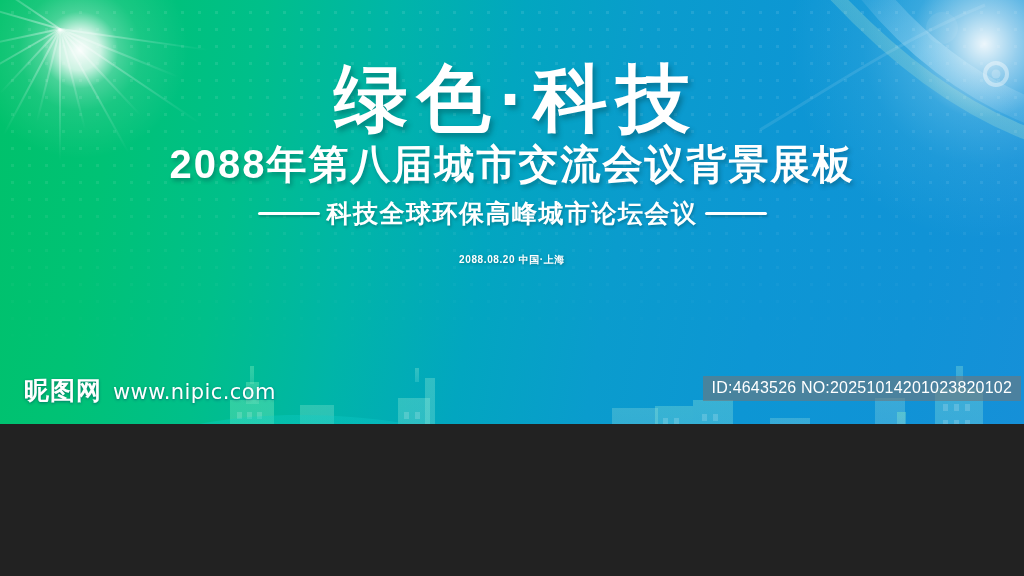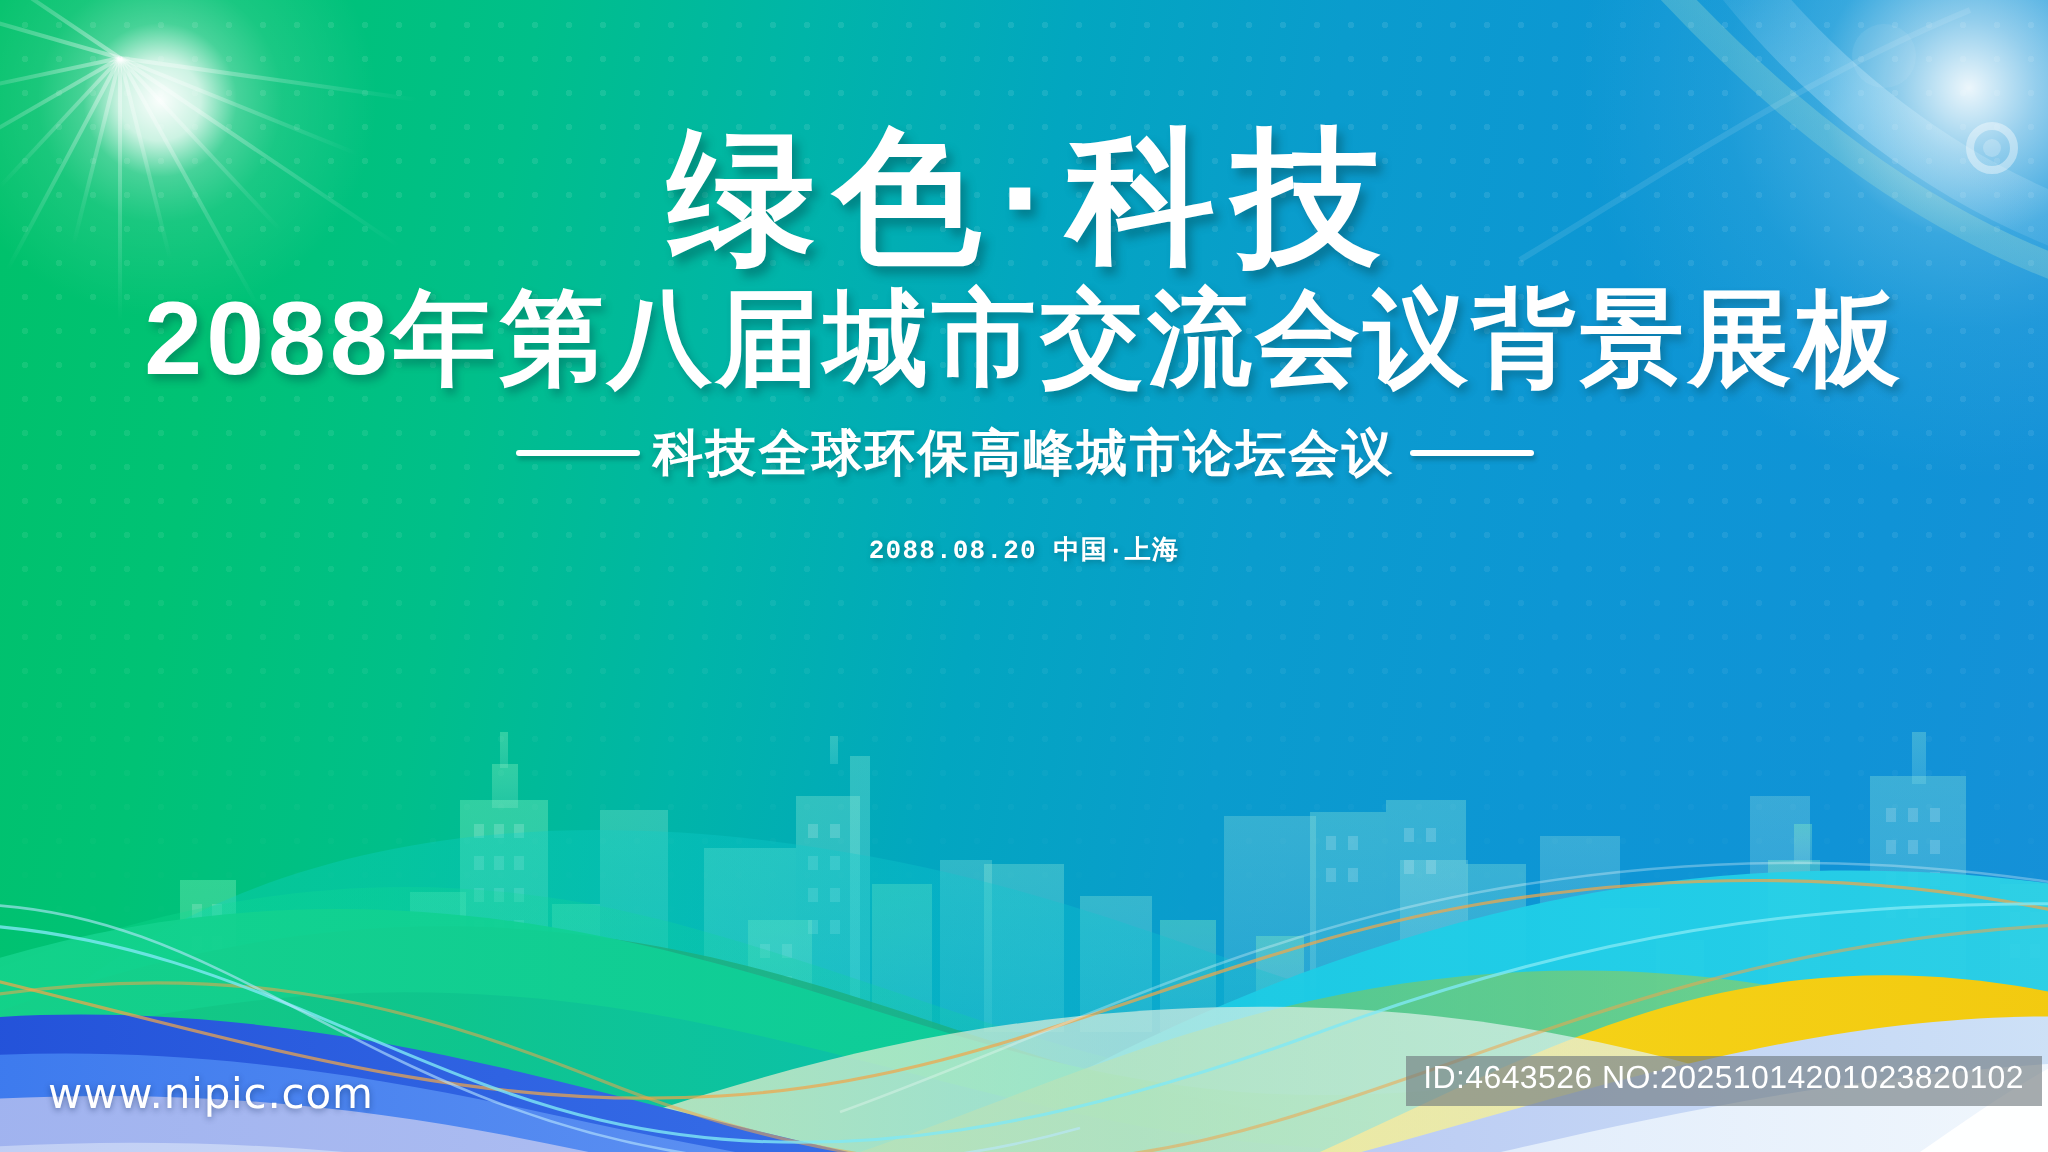--- a/index.html
+++ b/index.html
@@ -1,20 +1,20 @@
 <!DOCTYPE html>
 <html lang="zh"><head>
 <meta charset="utf-8">
 <title>Green Technology Conference Backdrop</title>
 <style>
   html,body{margin:0;padding:0;background:#222;}
   *{box-sizing:border-box;}
   #poster{
     position:relative;
-    width:1024px;height:576px;
+    width:1024px;height:424px;
     overflow:hidden;
     font-family:"Liberation Sans","DejaVu Sans",sans-serif;
     background:linear-gradient(100deg,
         #00c16a 0%,
         #00c275 12%,
         #00bf8a 24%,
         #00b5a8 36%,
         #02a6c0 48%,
         #0a9ccd 60%,
         #0d96d4 74%,
@@ -56,21 +56,21 @@
     text-align:center;color:#fff;
     text-shadow:2px 3px 4px rgba(0,60,60,.32);
     z-index:30;
   }
   #title-main{
     font-size:74px;font-weight:bold;line-height:1;
     letter-spacing:9px;margin:0 0 4px 0;padding-left:9px;
     text-shadow:3px 4px 5px rgba(0,55,60,.35);
   }
   #title-sub{
-    font-size:52px;font-weight:bold;line-height:1.1;
+    font-size:40px;font-weight:bold;line-height:1.1;
     letter-spacing:2px;margin:6px 0 0 0;
     text-shadow:2px 3px 4px rgba(0,55,60,.33);
   }
   #title-cn-row{
     display:flex;align-items:center;justify-content:center;gap:7px;
     margin-top:11px;
   }
   #title-cn-row .dash{
     display:block;width:62px;height:3px;background:#fff;border-radius:2px;
     box-shadow:1px 2px 2px rgba(0,55,60,.3);
@@ -78,24 +78,23 @@
   #title-forum-cn{
     font-size:25px;font-weight:bold;letter-spacing:1.5px;
     text-shadow:1px 2px 3px rgba(0,55,60,.33);
   }
   #title-forum-en{
     font-size:16.5px;font-weight:bold;letter-spacing:.4px;
     margin-top:5px;
     text-shadow:1px 2px 3px rgba(0,55,60,.33);
   }
   #title-date{
-    font-size:13px;font-weight:bold;letter-spacing:.6px;
+    font-size:10px;font-weight:bold;letter-spacing:.6px;
     margin-top:23px;
     text-shadow:1px 1px 3px rgba(0,55,60,.35);
-    font-family:Liberation Mono, monospace;
   }
   
   #watermark{
     position:absolute;left:24px;bottom:17px;
     display:flex;align-items:baseline;gap:11px;
     z-index:40;color:#fff;
     text-shadow:0 1px 3px rgba(0,30,80,.45);
   }
   #wm-logo{font-size:25px;font-weight:bold;letter-spacing:1px;font-family:"DejaVu Sans",sans-serif;}
   #wm-url{font-size:21px;font-weight:normal;letter-spacing:.4px;font-family:"DejaVu Sans",sans-serif;}
@@ -388,18 +387,19 @@
     <div id="title-cn-row">
       <span class="dash"></span>
       <span id="title-forum-cn">科技全球环保高峰城市论坛会议</span>
       <span class="dash"></span>
     </div>
 
     <div id="title-date">2088.08.20 中国·上海</div>
   </div>
 
   <div id="watermark">
+    <span id="wm-logo">昵图网</span>
     <span id="wm-url">www.nipic.com</span>
   </div>
 
   <div id="id-badge">ID:4643526 NO:20251014201023820102</div>
 
 </div>
 
 </body></html>

